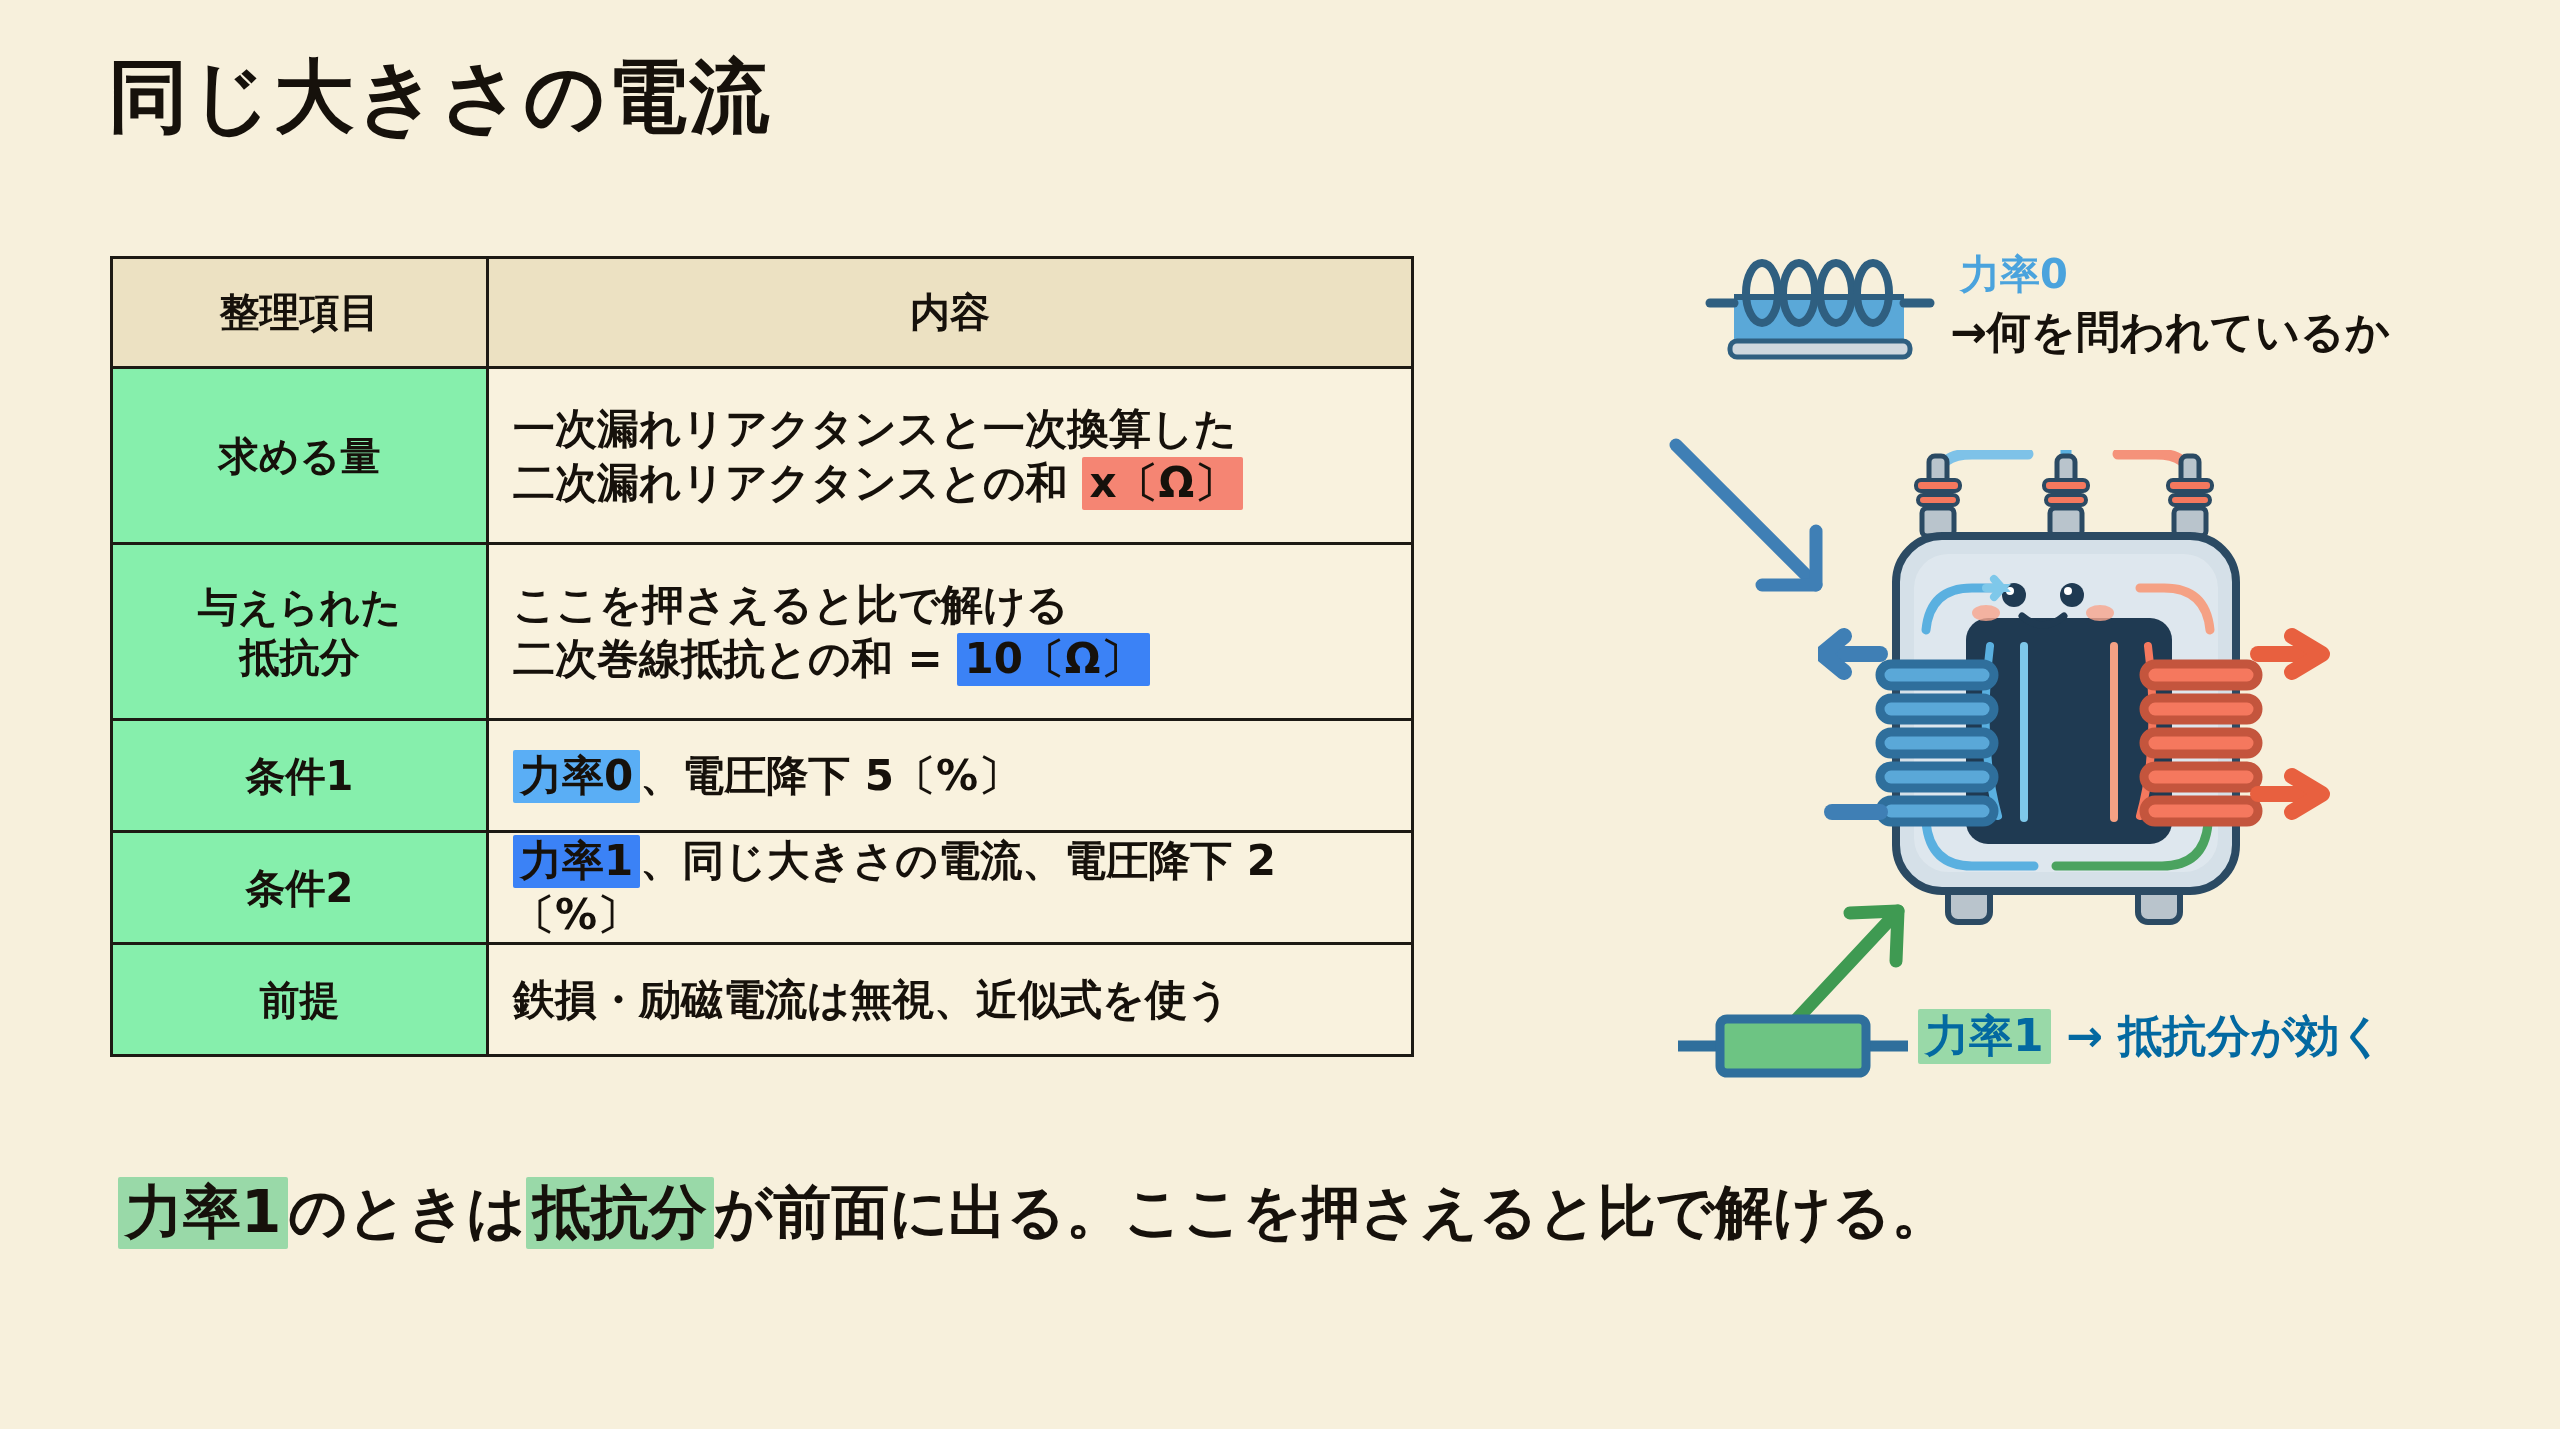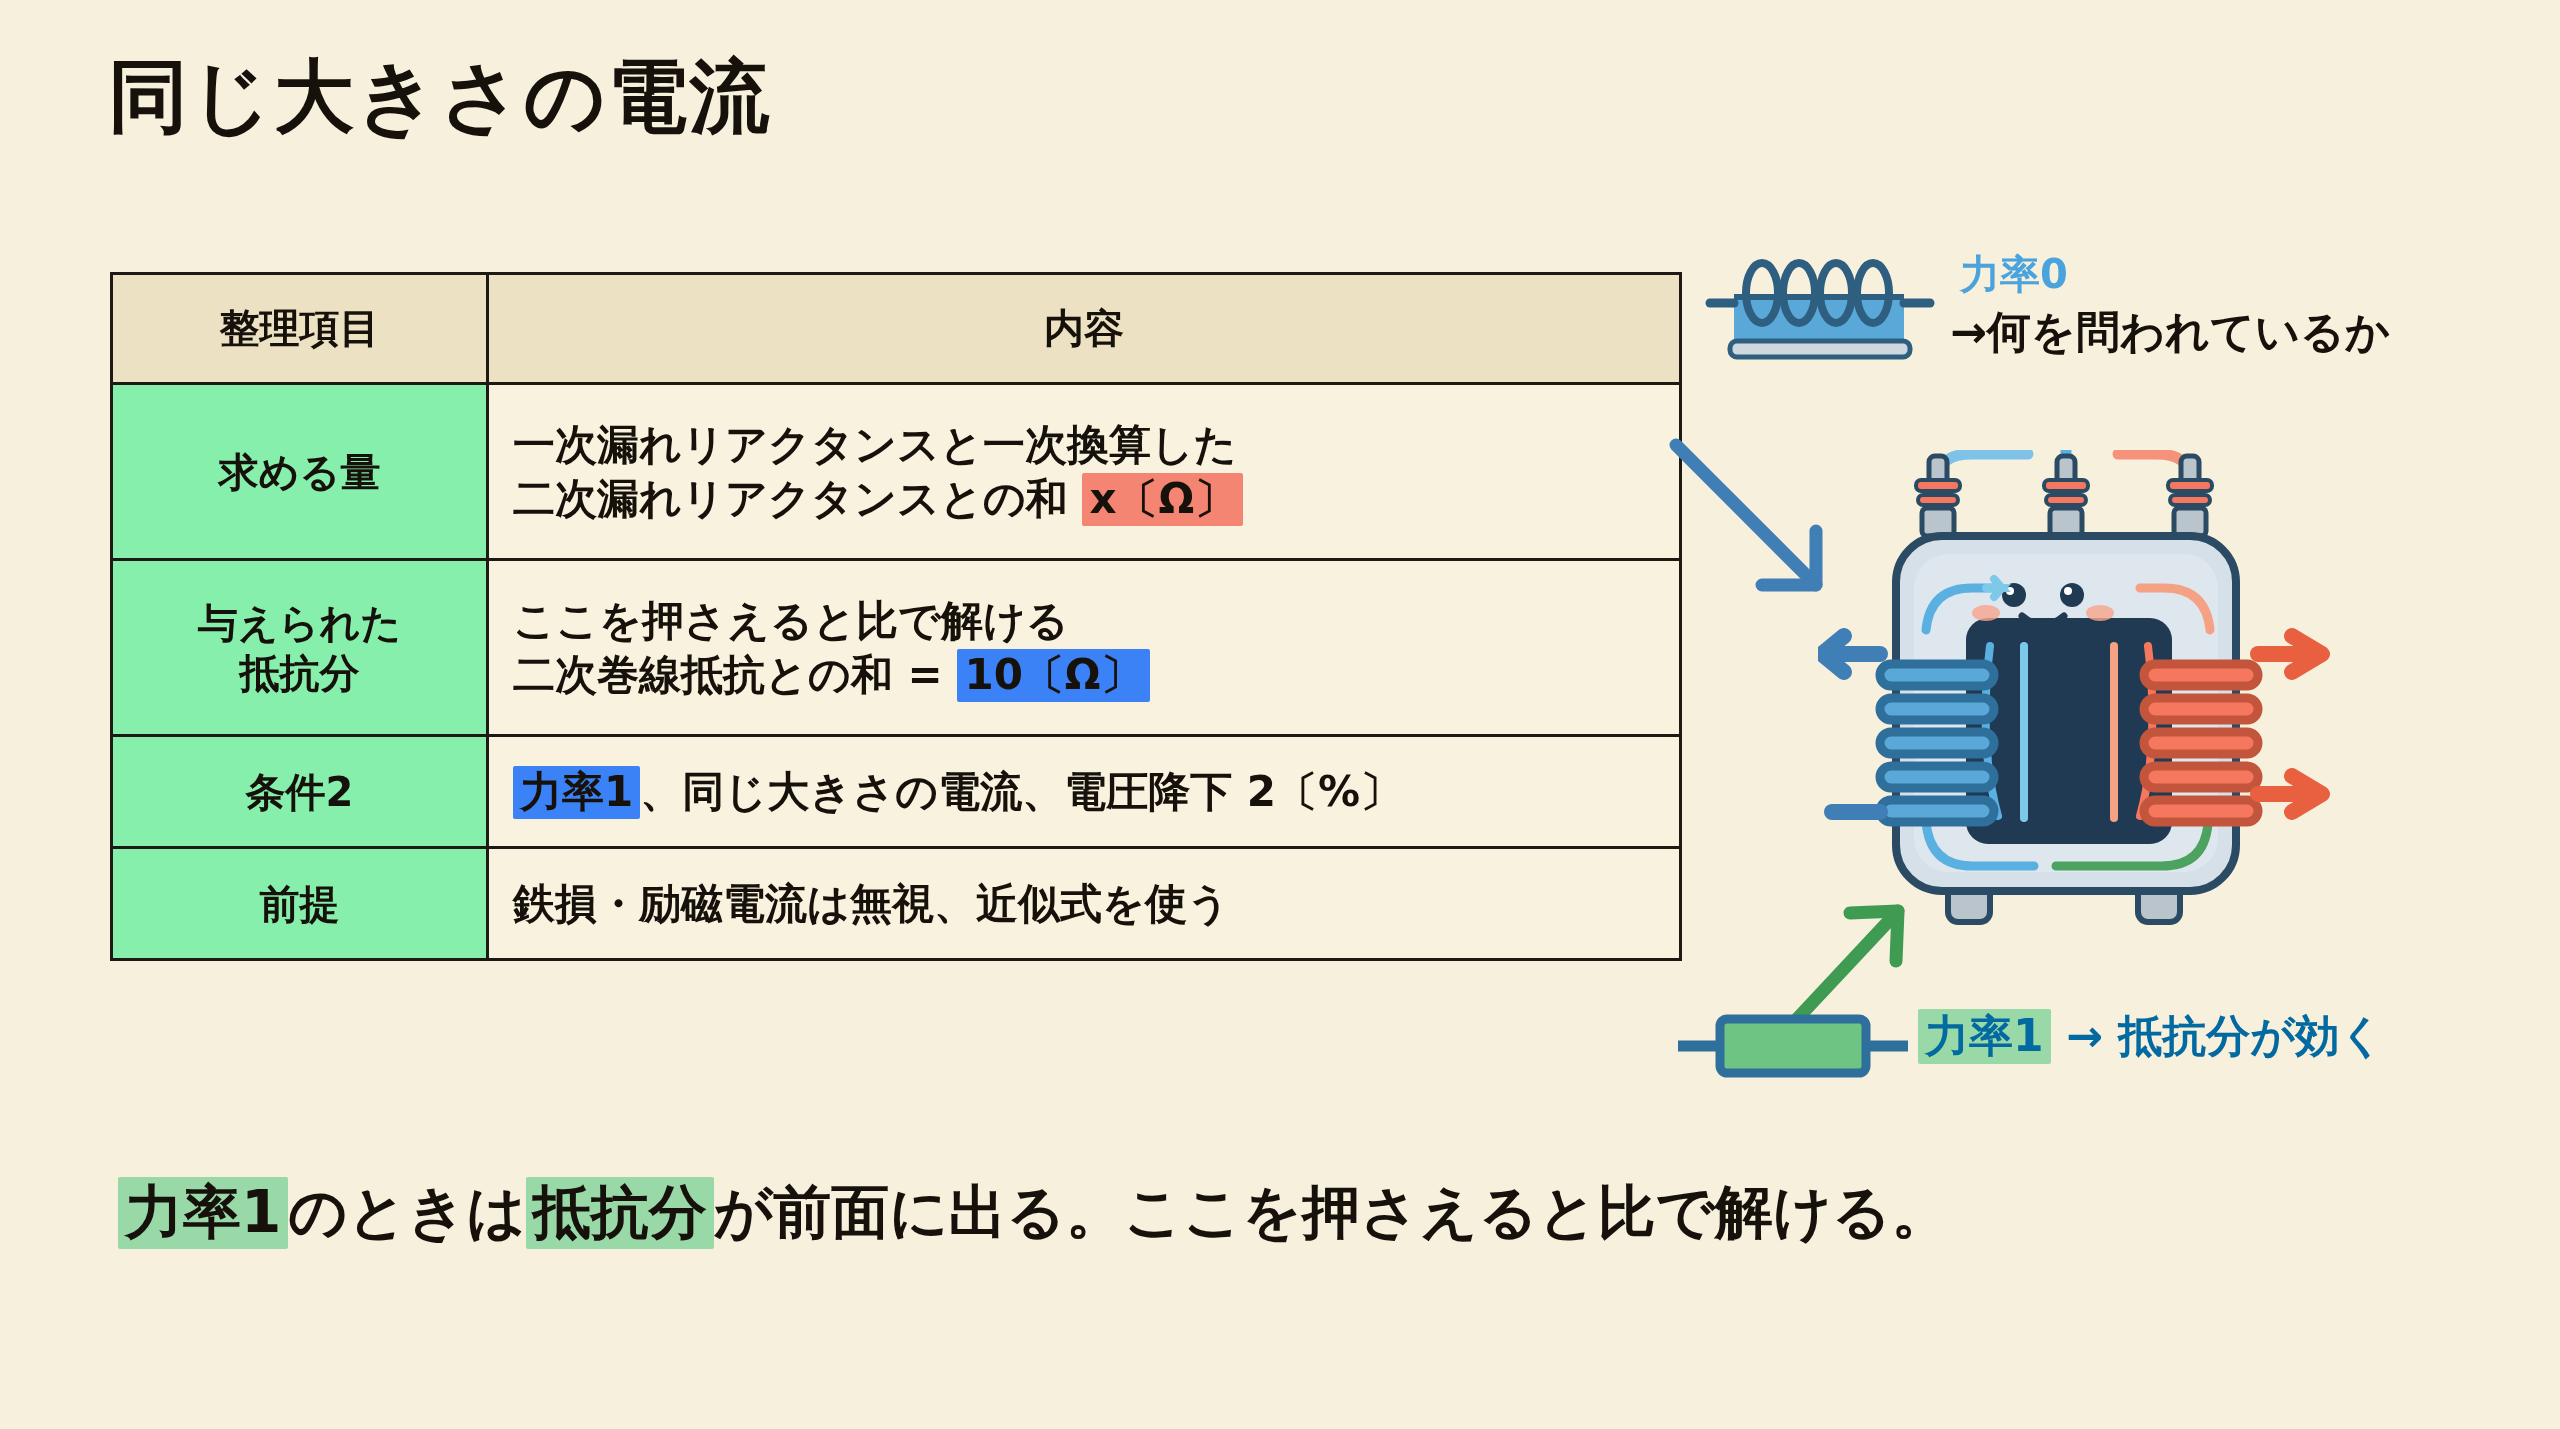--- a/index.html
+++ b/index.html
@@ -14,22 +14,22 @@
 
   
   .title {
     position: absolute; left: 108px; top: 44px;
     font-size: 80px; font-weight: 700; color: #16110b;
     letter-spacing: 2px; white-space: nowrap;
   }
 
   
   .tbl {
-    position: absolute; left: 110px; top: 272px;
-    width: 1572px;
+    position: absolute; left: 110px; top: 256px;
+    width: 1304px;
     border-collapse: collapse;
     table-layout: fixed;
     border-radius: 14px;
   }
   .tbl td, .tbl th {
     border: 3px solid #1d1a14;
     padding: 0 24px;
     color: #16110b;
     font-weight: 700;
   }
@@ -131,20 +131,26 @@
         </td>
         <td class="val">
           <div>ここを押さえると比で解ける</div>
           <div>
             <span>二次巻線抵抗との和 =</span>
             <span class="hl hl-green">10〔Ω〕</span>
           </div>
         </td>
       </tr>
 
+      <tr class="r-mid">
+        <td class="lab">条件1</td>
+        <td class="val">
+          <span class="hl hl-blue">力率0</span><span>、電圧降下 5〔%〕</span>
+        </td>
+      </tr>
 
       <tr class="r-mid">
         <td class="lab">条件2</td>
         <td class="val">
           <span class="hl hl-green">力率1</span><span>、同じ大きさの電流、電圧降下 2〔%〕</span>
         </td>
       </tr>
 
       <tr class="r-mid">
         <td class="lab">前提</td>

